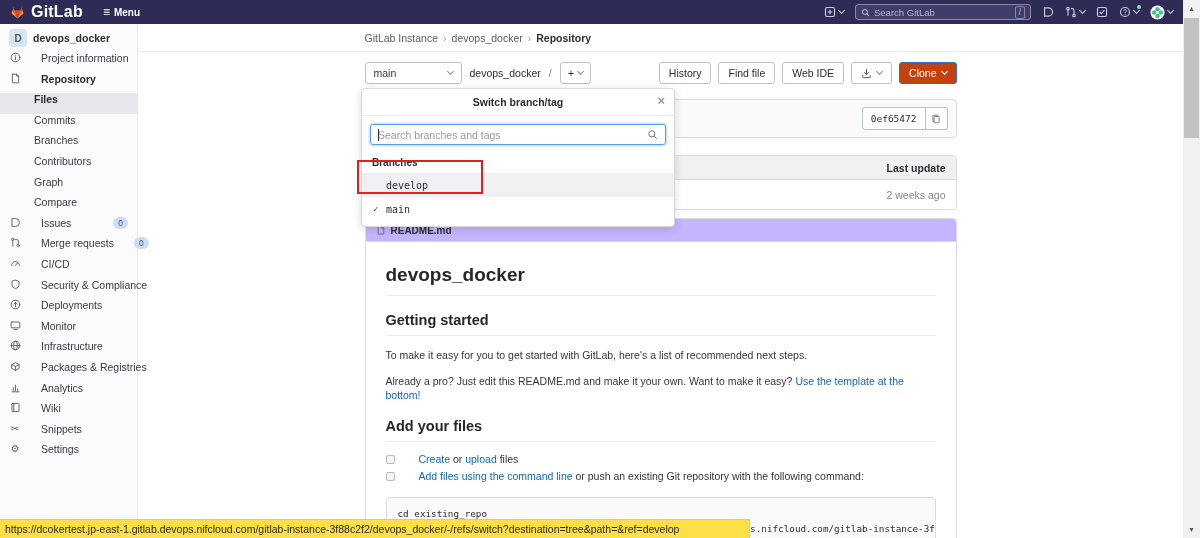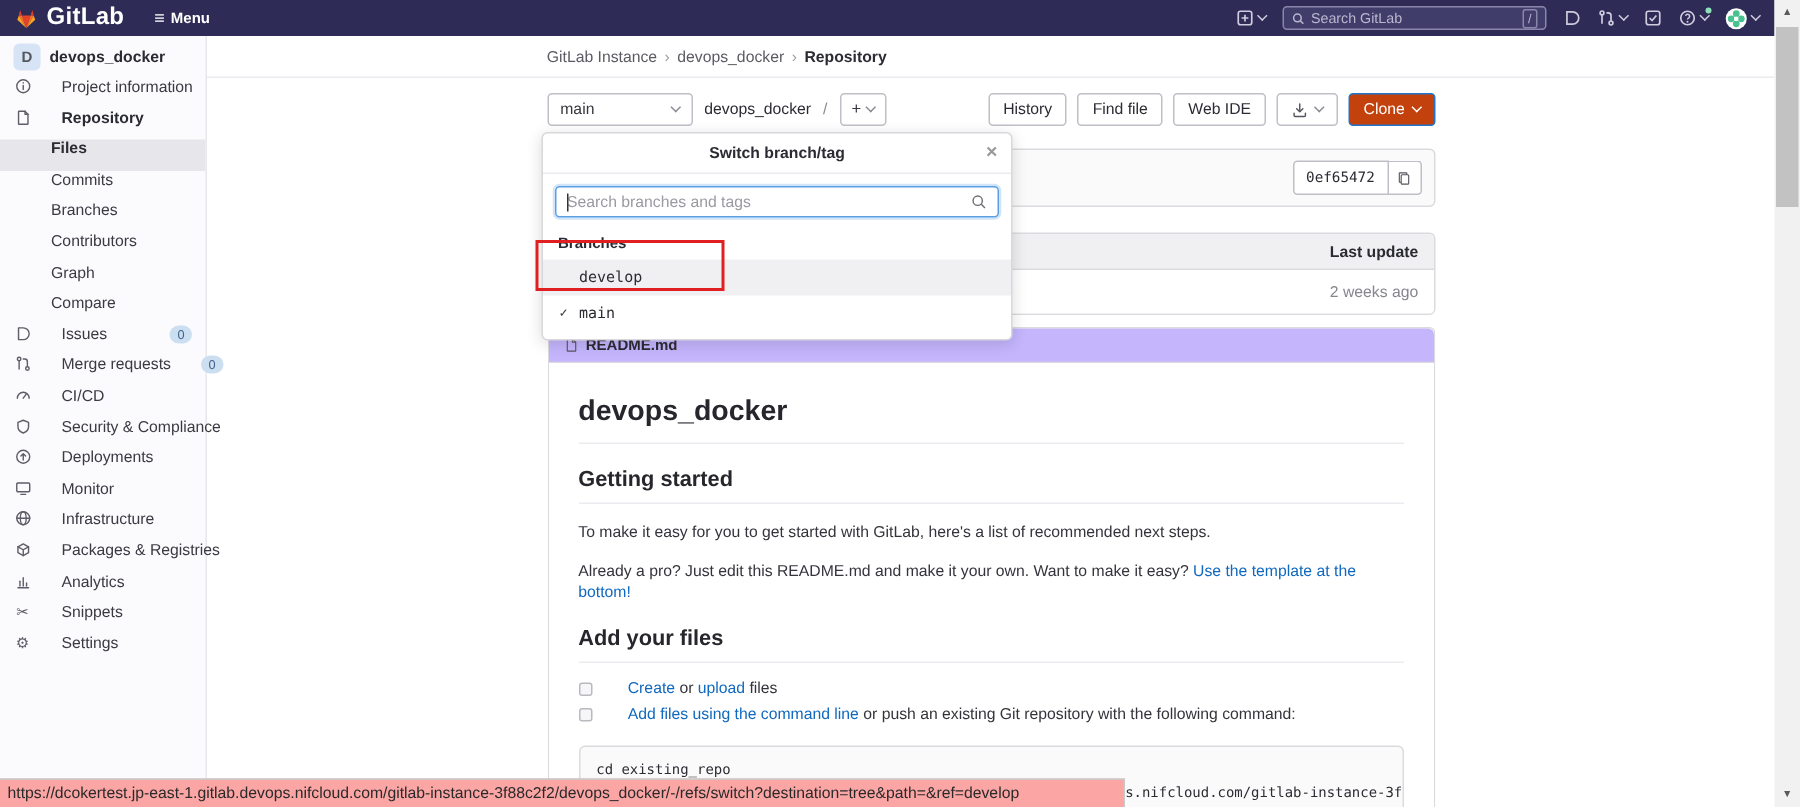--- a/index.html
+++ b/index.html
@@ -89,21 +89,21 @@
   .dlg-search svg { margin-left:auto; width:11px; height:11px; stroke:#6e6e76; fill:none; stroke-width:1.4; flex:0 0 auto; }
   .dlg-section { font-size:10px; font-weight:700; color:#2b2b33; padding:7px 10px 5px; }
   .dlg-item { height:24px; display:flex; align-items:center; font-family:"DejaVu Sans Mono",monospace; font-size:10px; color:#2b2b33; padding-left:24px; cursor:pointer; }
   .dlg-item.hl { background:#f0f0f2; }
   .dlg-item .chk { width:13px; margin-left:-13px; color:#3a3a42; font-size:9px; }
 
   
   .annotation { position:absolute; left:357px; top:160px; width:126px; height:34px; border:2px solid #e02020; z-index:25; pointer-events:none; }
 
   
-  .statusbar { position:absolute; left:0; bottom:0; width:750px; height:19px; background:#fca5a5; border-top:1px solid #c8c8c8; border-right:1px solid #c8c8c8; display:flex; align-items:center; padding:0 5px; font-size:10.5px; color:#2a2a2a; z-index:40; white-space:nowrap; }
+  .statusbar { position:absolute; left:0; bottom:0; width:750px; height:19px; background:#fde047; border-top:1px solid #c8c8c8; border-right:1px solid #c8c8c8; display:flex; align-items:center; padding:0 5px; font-size:10.5px; color:#2a2a2a; z-index:40; white-space:nowrap; }
 
   
   .scrollbar { position:absolute; right:0; top:0; width:17px; height:538px; background:#f1f1f1; z-index:50; }
   .sb-arrow { position:absolute; left:0; width:17px; height:17px; display:flex; align-items:center; justify-content:center; color:#5a5a5a; font-size:7px; cursor:pointer; }
   .sb-up { top:0; } .sb-down { bottom:0; }
   .sb-thumb { position:absolute; left:1px; top:18px; width:15px; height:120px; background:#c2c2c2; cursor:pointer; }
 </style>
 </head>
 <body>
 
@@ -311,20 +311,29 @@
   <div class="side-item">
     <span class="ic">
         <svg class="sic" viewBox="0 0 14 14">
           <path d="M2.5 12.5h9"></path>
           <line x1="4.2" y1="11" x2="4.2" y2="7"></line>
           <line x1="7" y1="11" x2="7" y2="4"></line>
           <line x1="9.8" y1="11" x2="9.8" y2="8.5"></line>
         </svg>
       </span>
     <span>Analytics</span>
+  </div>
+  <div class="side-item">
+    <span class="ic">
+        <svg class="sic" viewBox="0 0 14 14">
+          <rect x="2.5" y="1.8" width="9" height="10.4" rx="1"></rect>
+          <line x1="4.8" y1="1.8" x2="4.8" y2="12.2"></line>
+        </svg>
+      </span>
+    <span>Wiki</span>
   </div>
   <div class="side-item">
     <span class="ic">✂</span>
     <span>Snippets</span>
   </div>
   <div class="side-item">
     <span class="ic">⚙</span>
     <span>Settings</span>
   </div>
 </aside>

